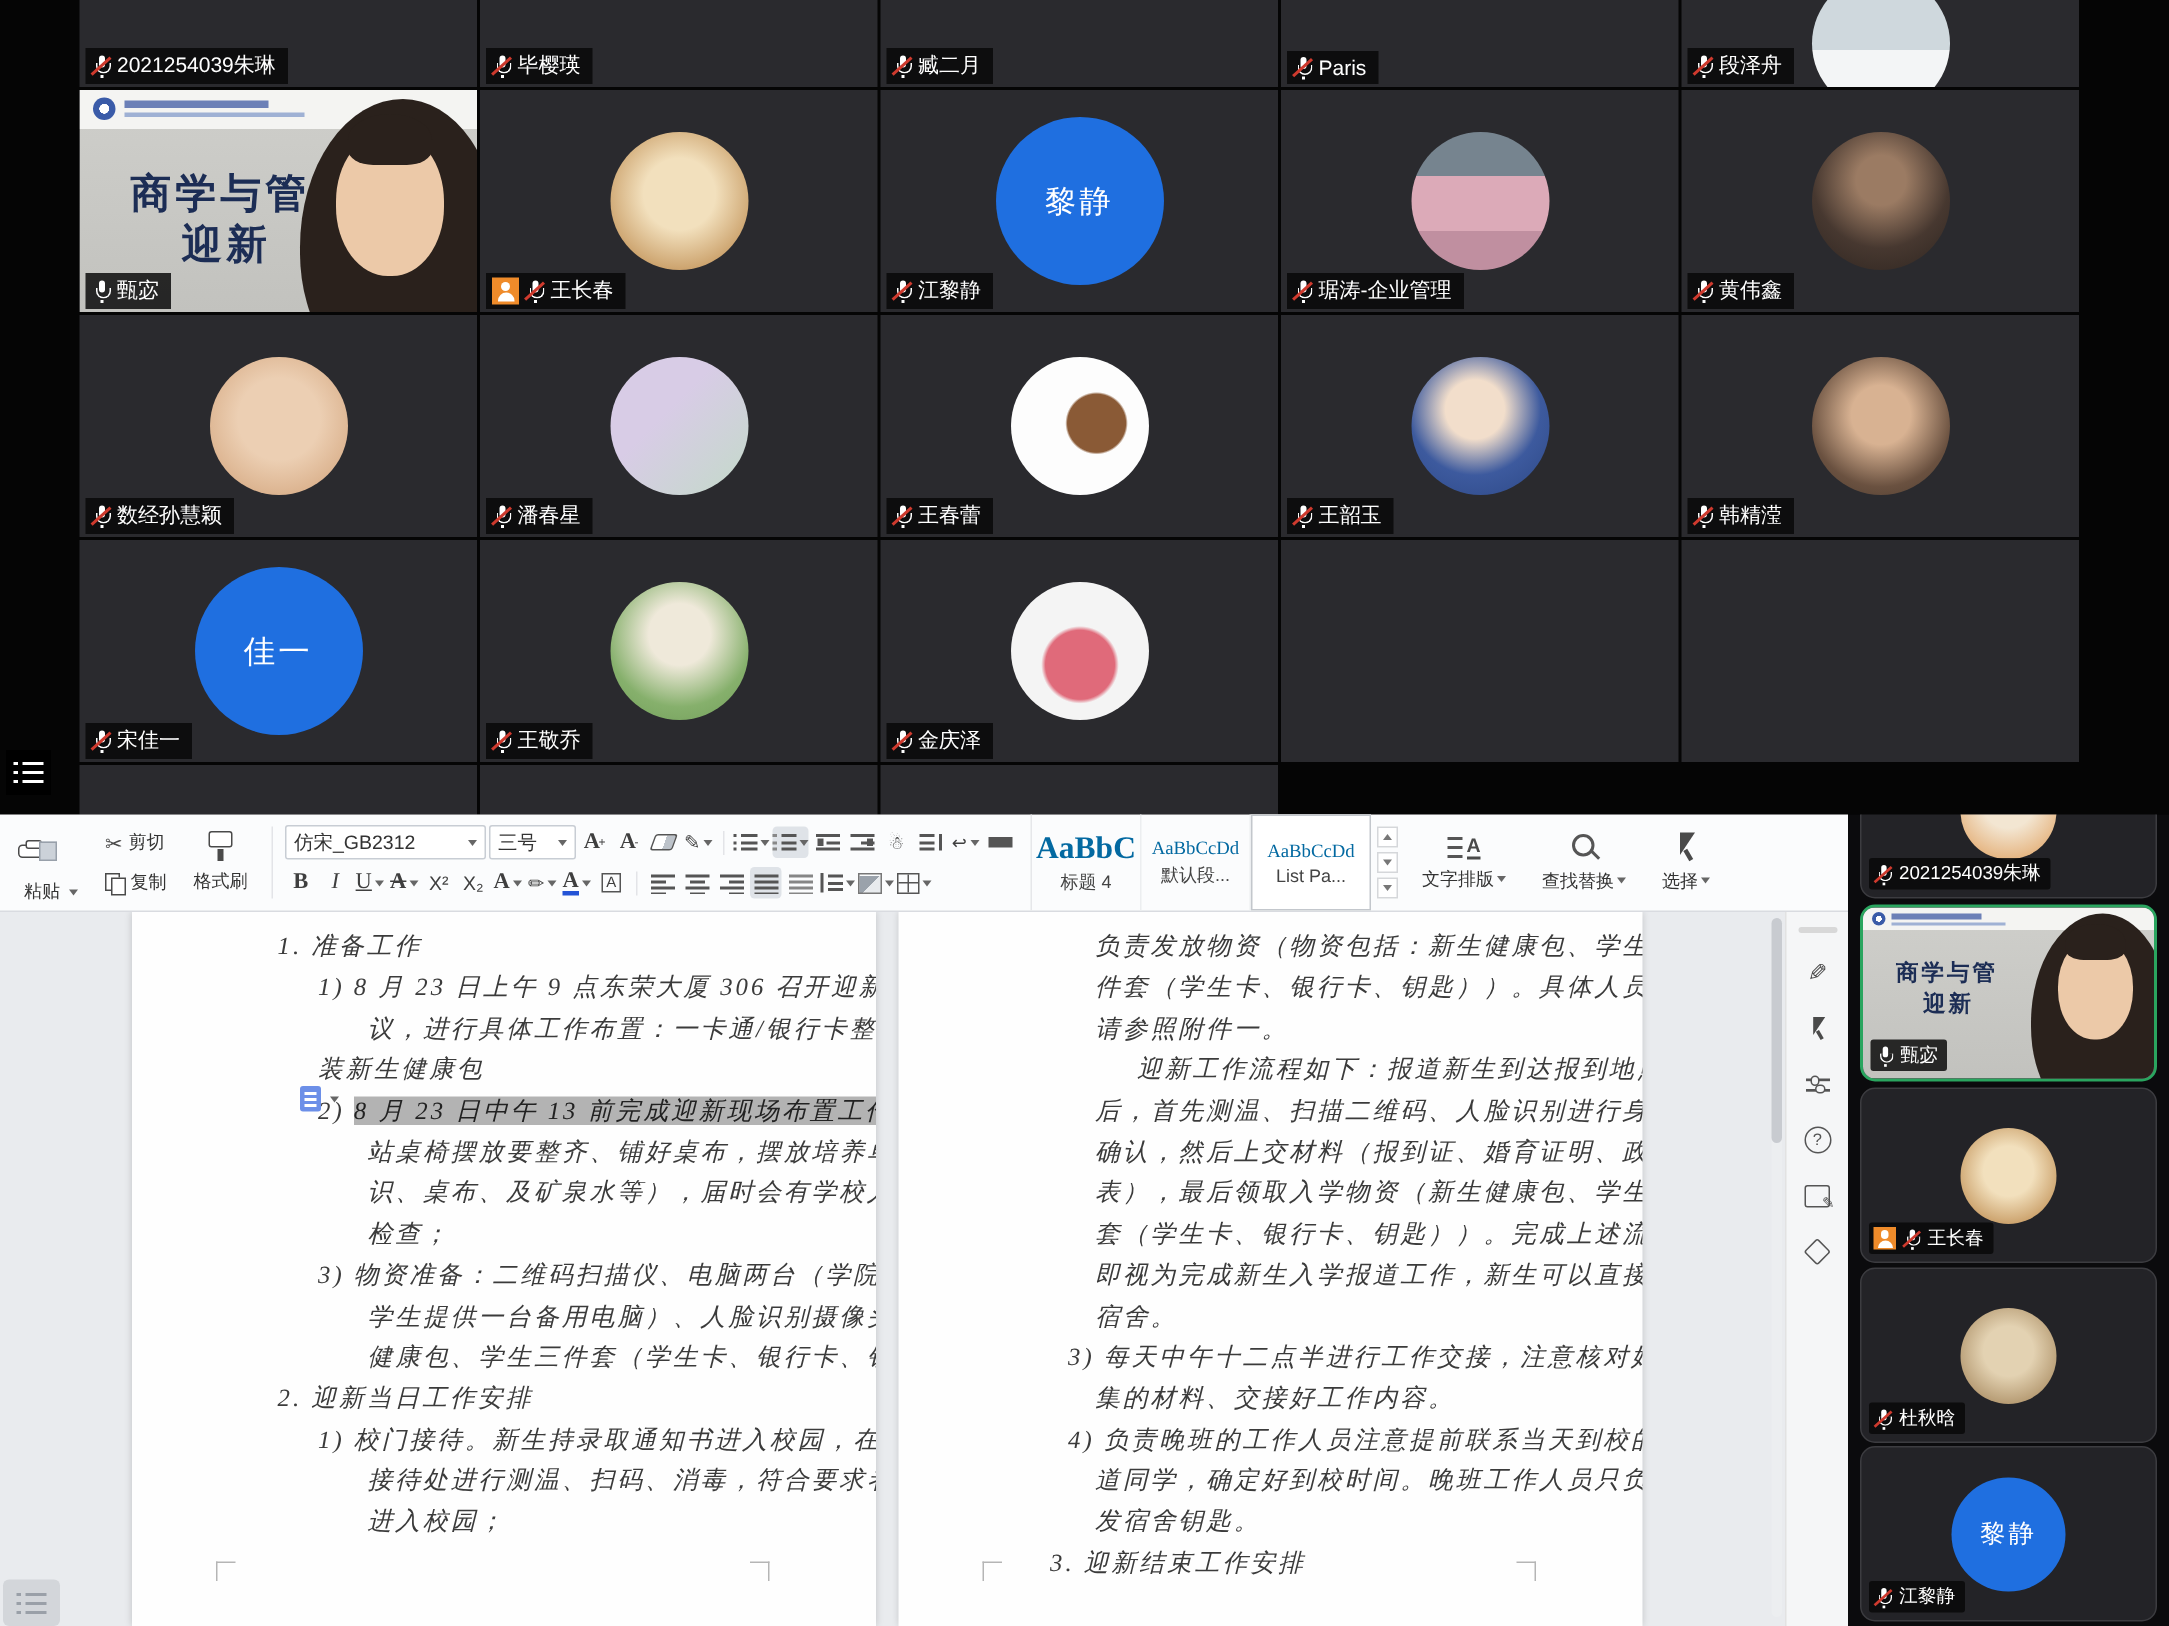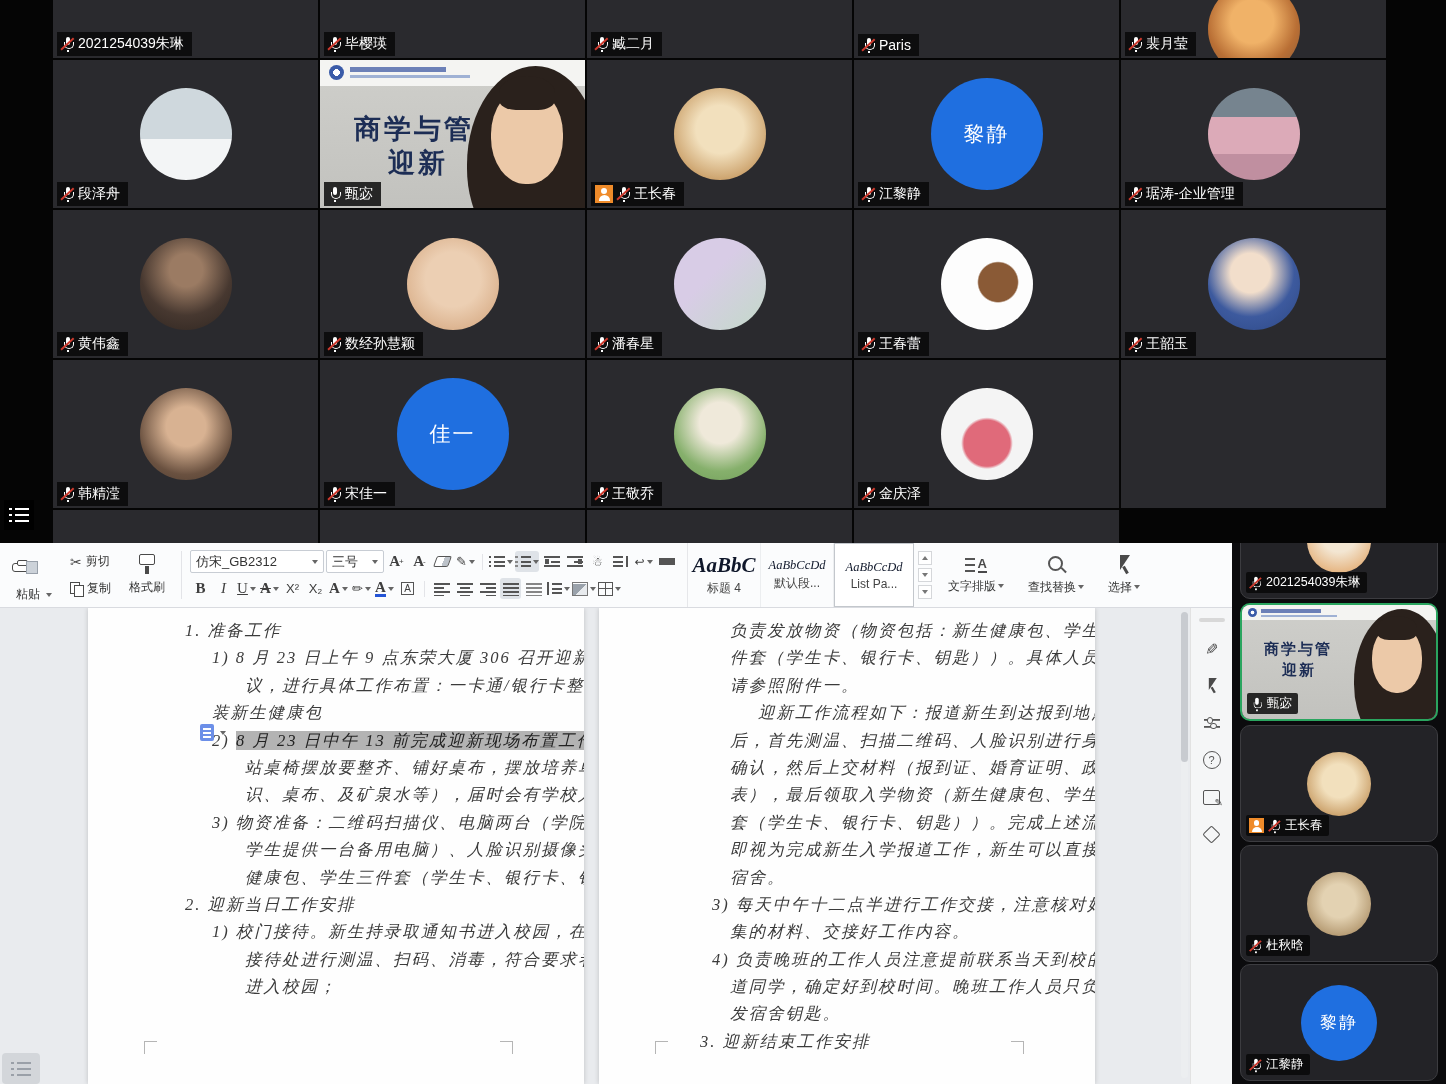--- a/index.html
+++ b/index.html
@@ -179,21 +179,21 @@
      background-repeat:no-repeat;}
   .gi-shade{background:linear-gradient(135deg,#9aa2ab 0 50%,#e8ebee 50%) 0 1px/15px 12px no-repeat;
             border:1px solid #777;width:14px;height:12px;}
   .gi-border{width:13px;height:12px;border:1.4px solid #555;background:
      linear-gradient(#555,#555) 50% 0/1.4px 12px no-repeat,
      linear-gradient(#555,#555) 0 50%/13px 1.4px no-repeat;}
   
   .styles{display:flex;align-items:stretch;margin-left:8px;border-left:1px solid #e6e7ea;}
   .stitem{display:flex;flex-direction:column;align-items:center;justify-content:center;
           width:72px;border-right:1px solid #eceef0;gap:2px;}
-  .stitem .sample{font-family:"Liberation Serif",serif;color:#0f172a;font-style:italic;}
+  .stitem .sample{font-family:"Liberation Serif",serif;color:#0369a1;}
   .stitem.big .sample{font-size:21px;font-weight:600;}
   .stitem.small .sample{font-size:12.5px;}
   .stitem .slabel{font-size:12px;color:#444;}
   .stitem.boxed{border:1px solid #c3c7cc;background:#fff;width:78px;}
   .stscroll{display:flex;flex-direction:column;justify-content:center;gap:3px;padding:0 4px;}
   .mini{width:12px;height:12px;border:1px solid #d5d7da;background:#fff;display:flex;
         align-items:center;justify-content:center;}
   .tri-u{width:0;height:0;border-left:3px solid transparent;border-right:3px solid transparent;
          border-bottom:4px solid #777;}
   .tri-d{width:0;height:0;border-left:3px solid transparent;border-right:3px solid transparent;
@@ -326,30 +326,20 @@
       <div class="plate">
           <span class="mic muted">
             <b></b>
             <i></i>
           </span>
           <span>Paris</span>
         </div>
     </div>
 
     <div class="cell">
-      <div class="av c5"></div>
-      <div class="plate">
-          <span class="mic muted">
-            <b></b>
-            <i></i>
-          </span>
-          <span>裴月莹</span>
-        </div>
-    </div>
-    <div class="cell">
       <div class="av c6"></div>
       <div class="plate">
           <span class="mic muted">
             <b></b>
             <i></i>
           </span>
           <span>段泽舟</span>
         </div>
     </div>
     <div class="cell">
@@ -709,20 +699,21 @@
   <div id="docarea">
     <div class="page" id="page1">
       <div class="doc">
         <div class="ln ia"><span>1. 准备工作</span></div>
         <div class="ln ib"><span>1) 8 月 23 日上午 9 点东荣大厦 306 召开迎新工作会</span></div>
         <div class="ln id"><span>议，进行具体工作布置：一卡通/银行卡整理工作</span></div>
         <div class="ln ib"><span>装新生健康包</span></div>
         <div class="ln ib"><span>2) </span><span class="hl">8 月 23 日中午 13 前完成迎新现场布置工作</span></div>
         <div class="ln id"><span>站桌椅摆放要整齐、铺好桌布，摆放培养单位标</span></div>
         <div class="ln id"><span>识、桌布、及矿泉水等），届时会有学校人员进行</span></div>
+        <div class="ln id"><span>检查；</span></div>
         <div class="ln ib"><span>3) 物资准备：二维码扫描仪、电脑两台（学院一台、</span></div>
         <div class="ln id"><span>学生提供一台备用电脑）、人脸识别摄像头、新生</span></div>
         <div class="ln id"><span>健康包、学生三件套（学生卡、银行卡、钥匙）、</span></div>
         <div class="ln ia"><span>2. 迎新当日工作安排</span></div>
         <div class="ln ib"><span>1) 校门接待。新生持录取通知书进入校园，在校门</span></div>
         <div class="ln id"><span>接待处进行测温、扫码、消毒，符合要求者方能</span></div>
         <div class="ln id"><span>进入校园；</span></div>
       </div>
       <div id="margicon">
         <span class="i-bluedoc"></span>

